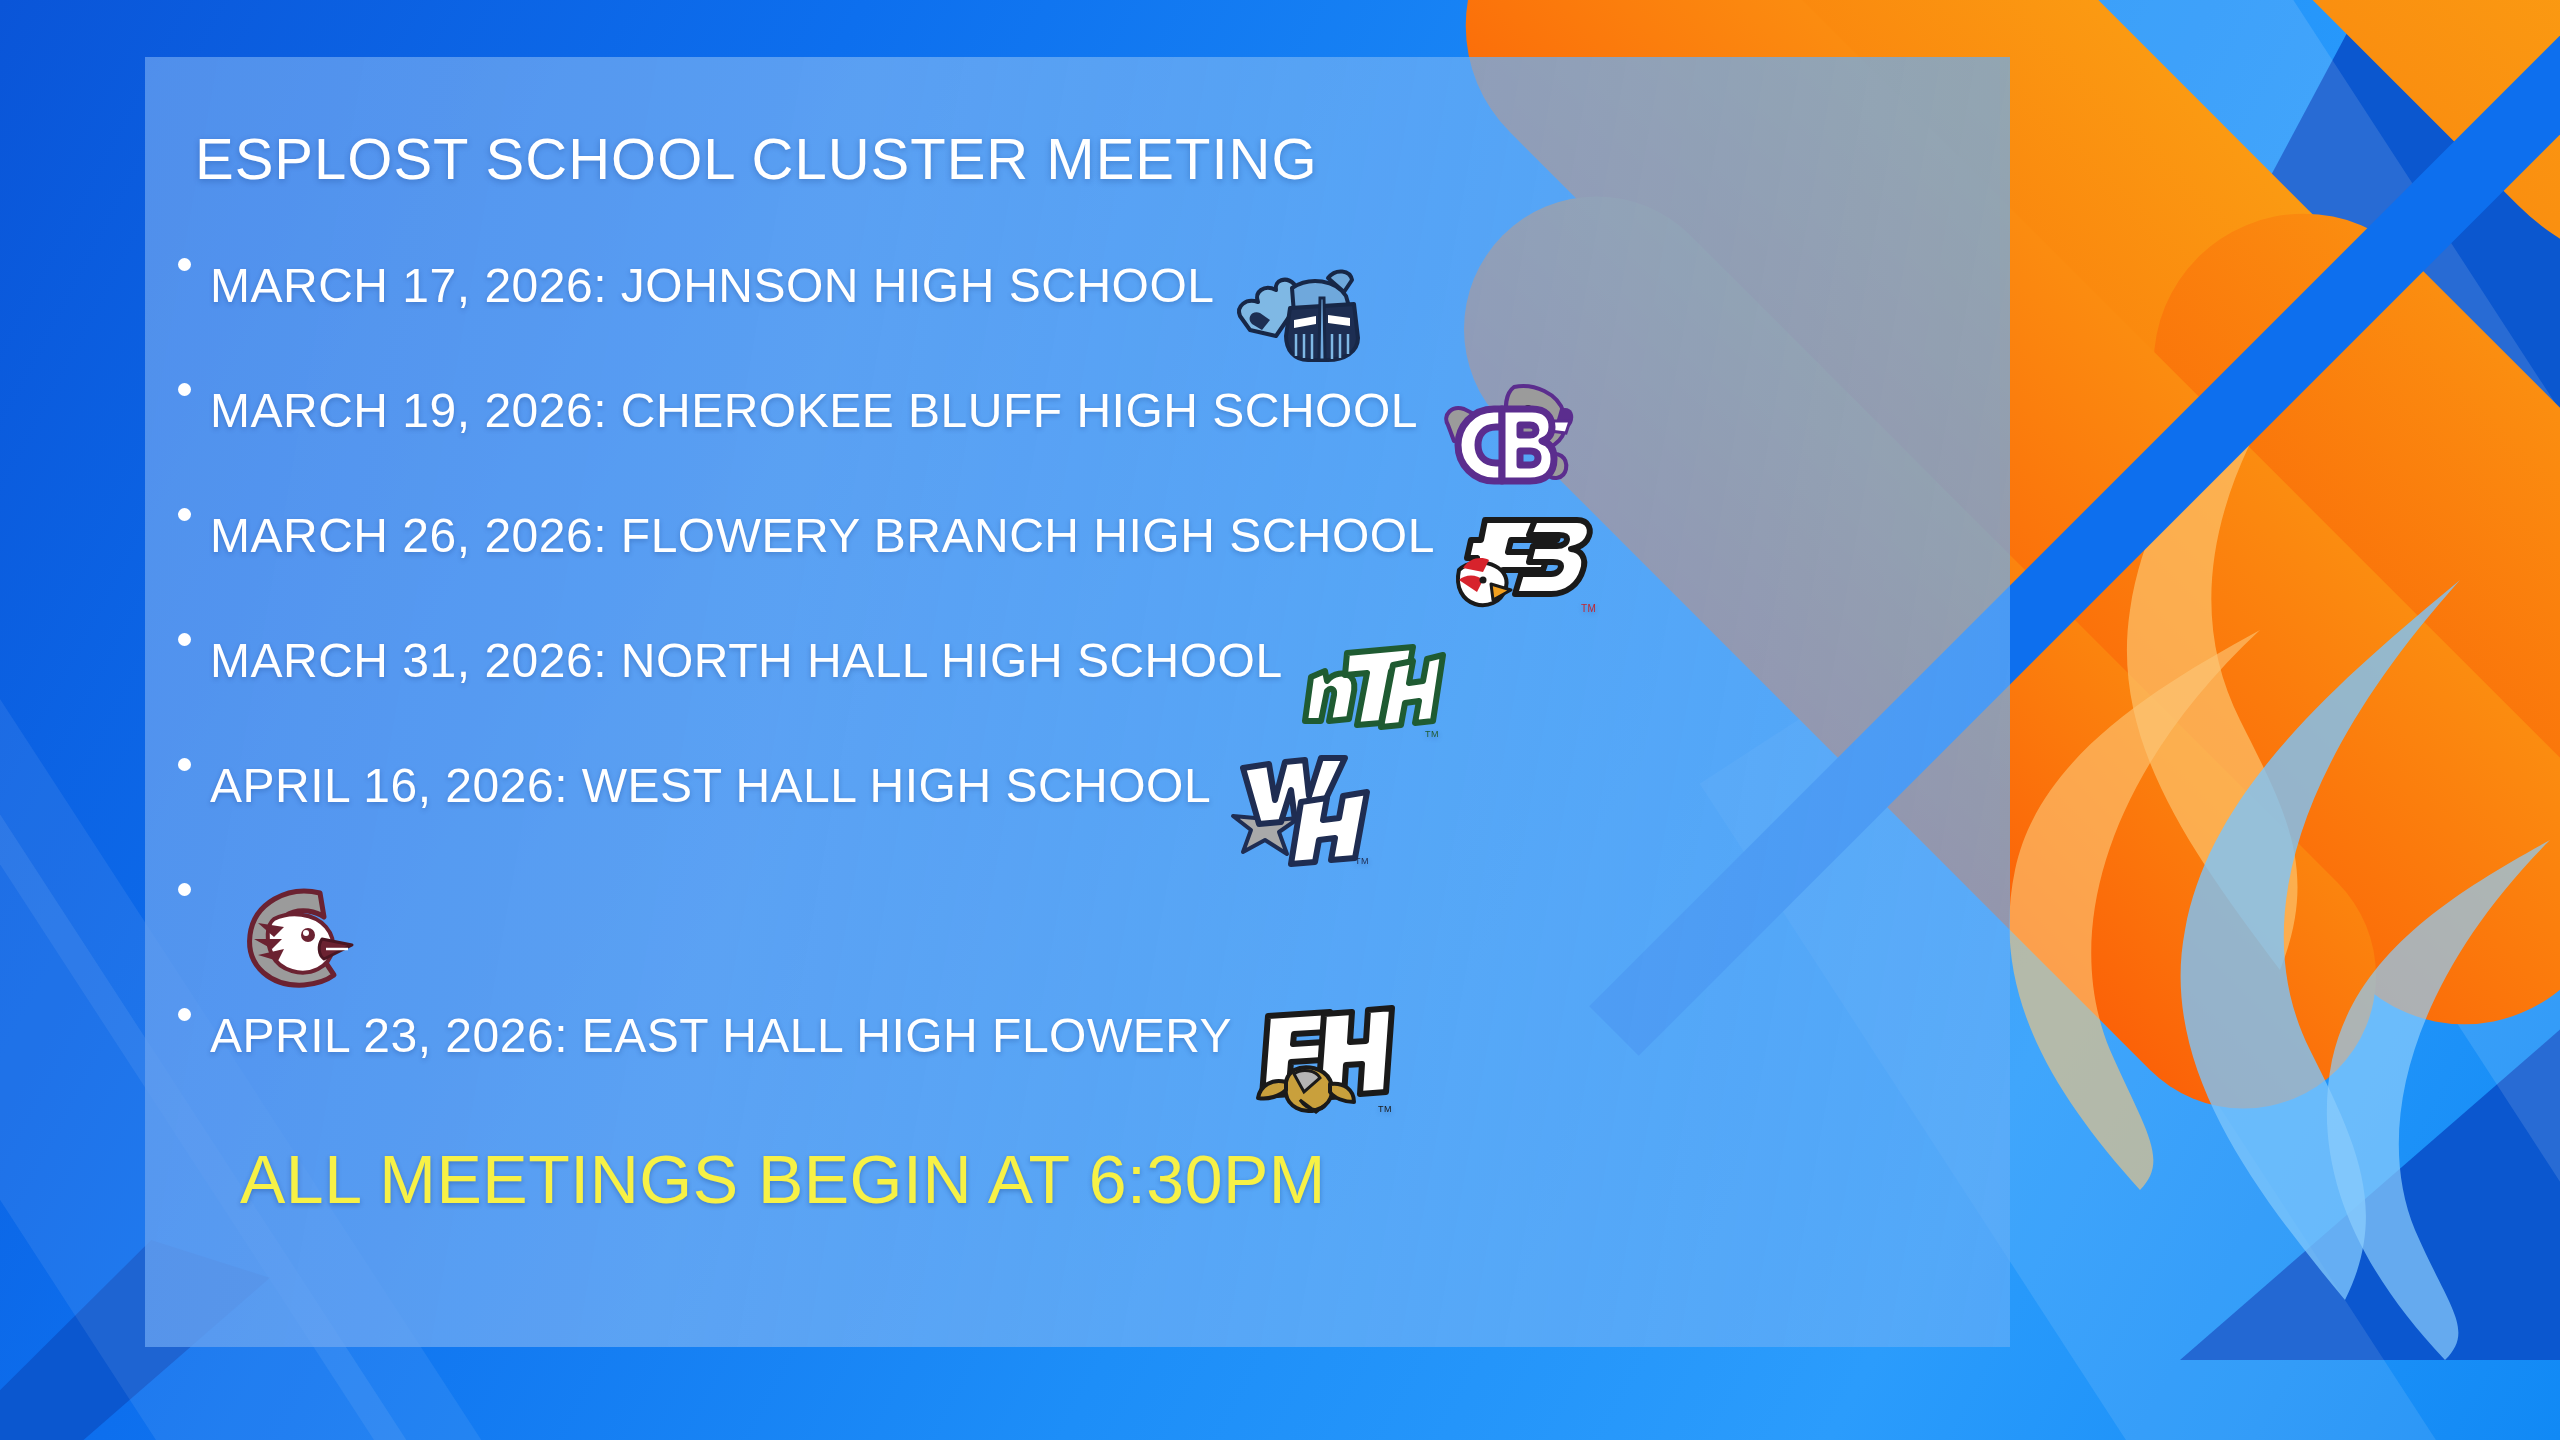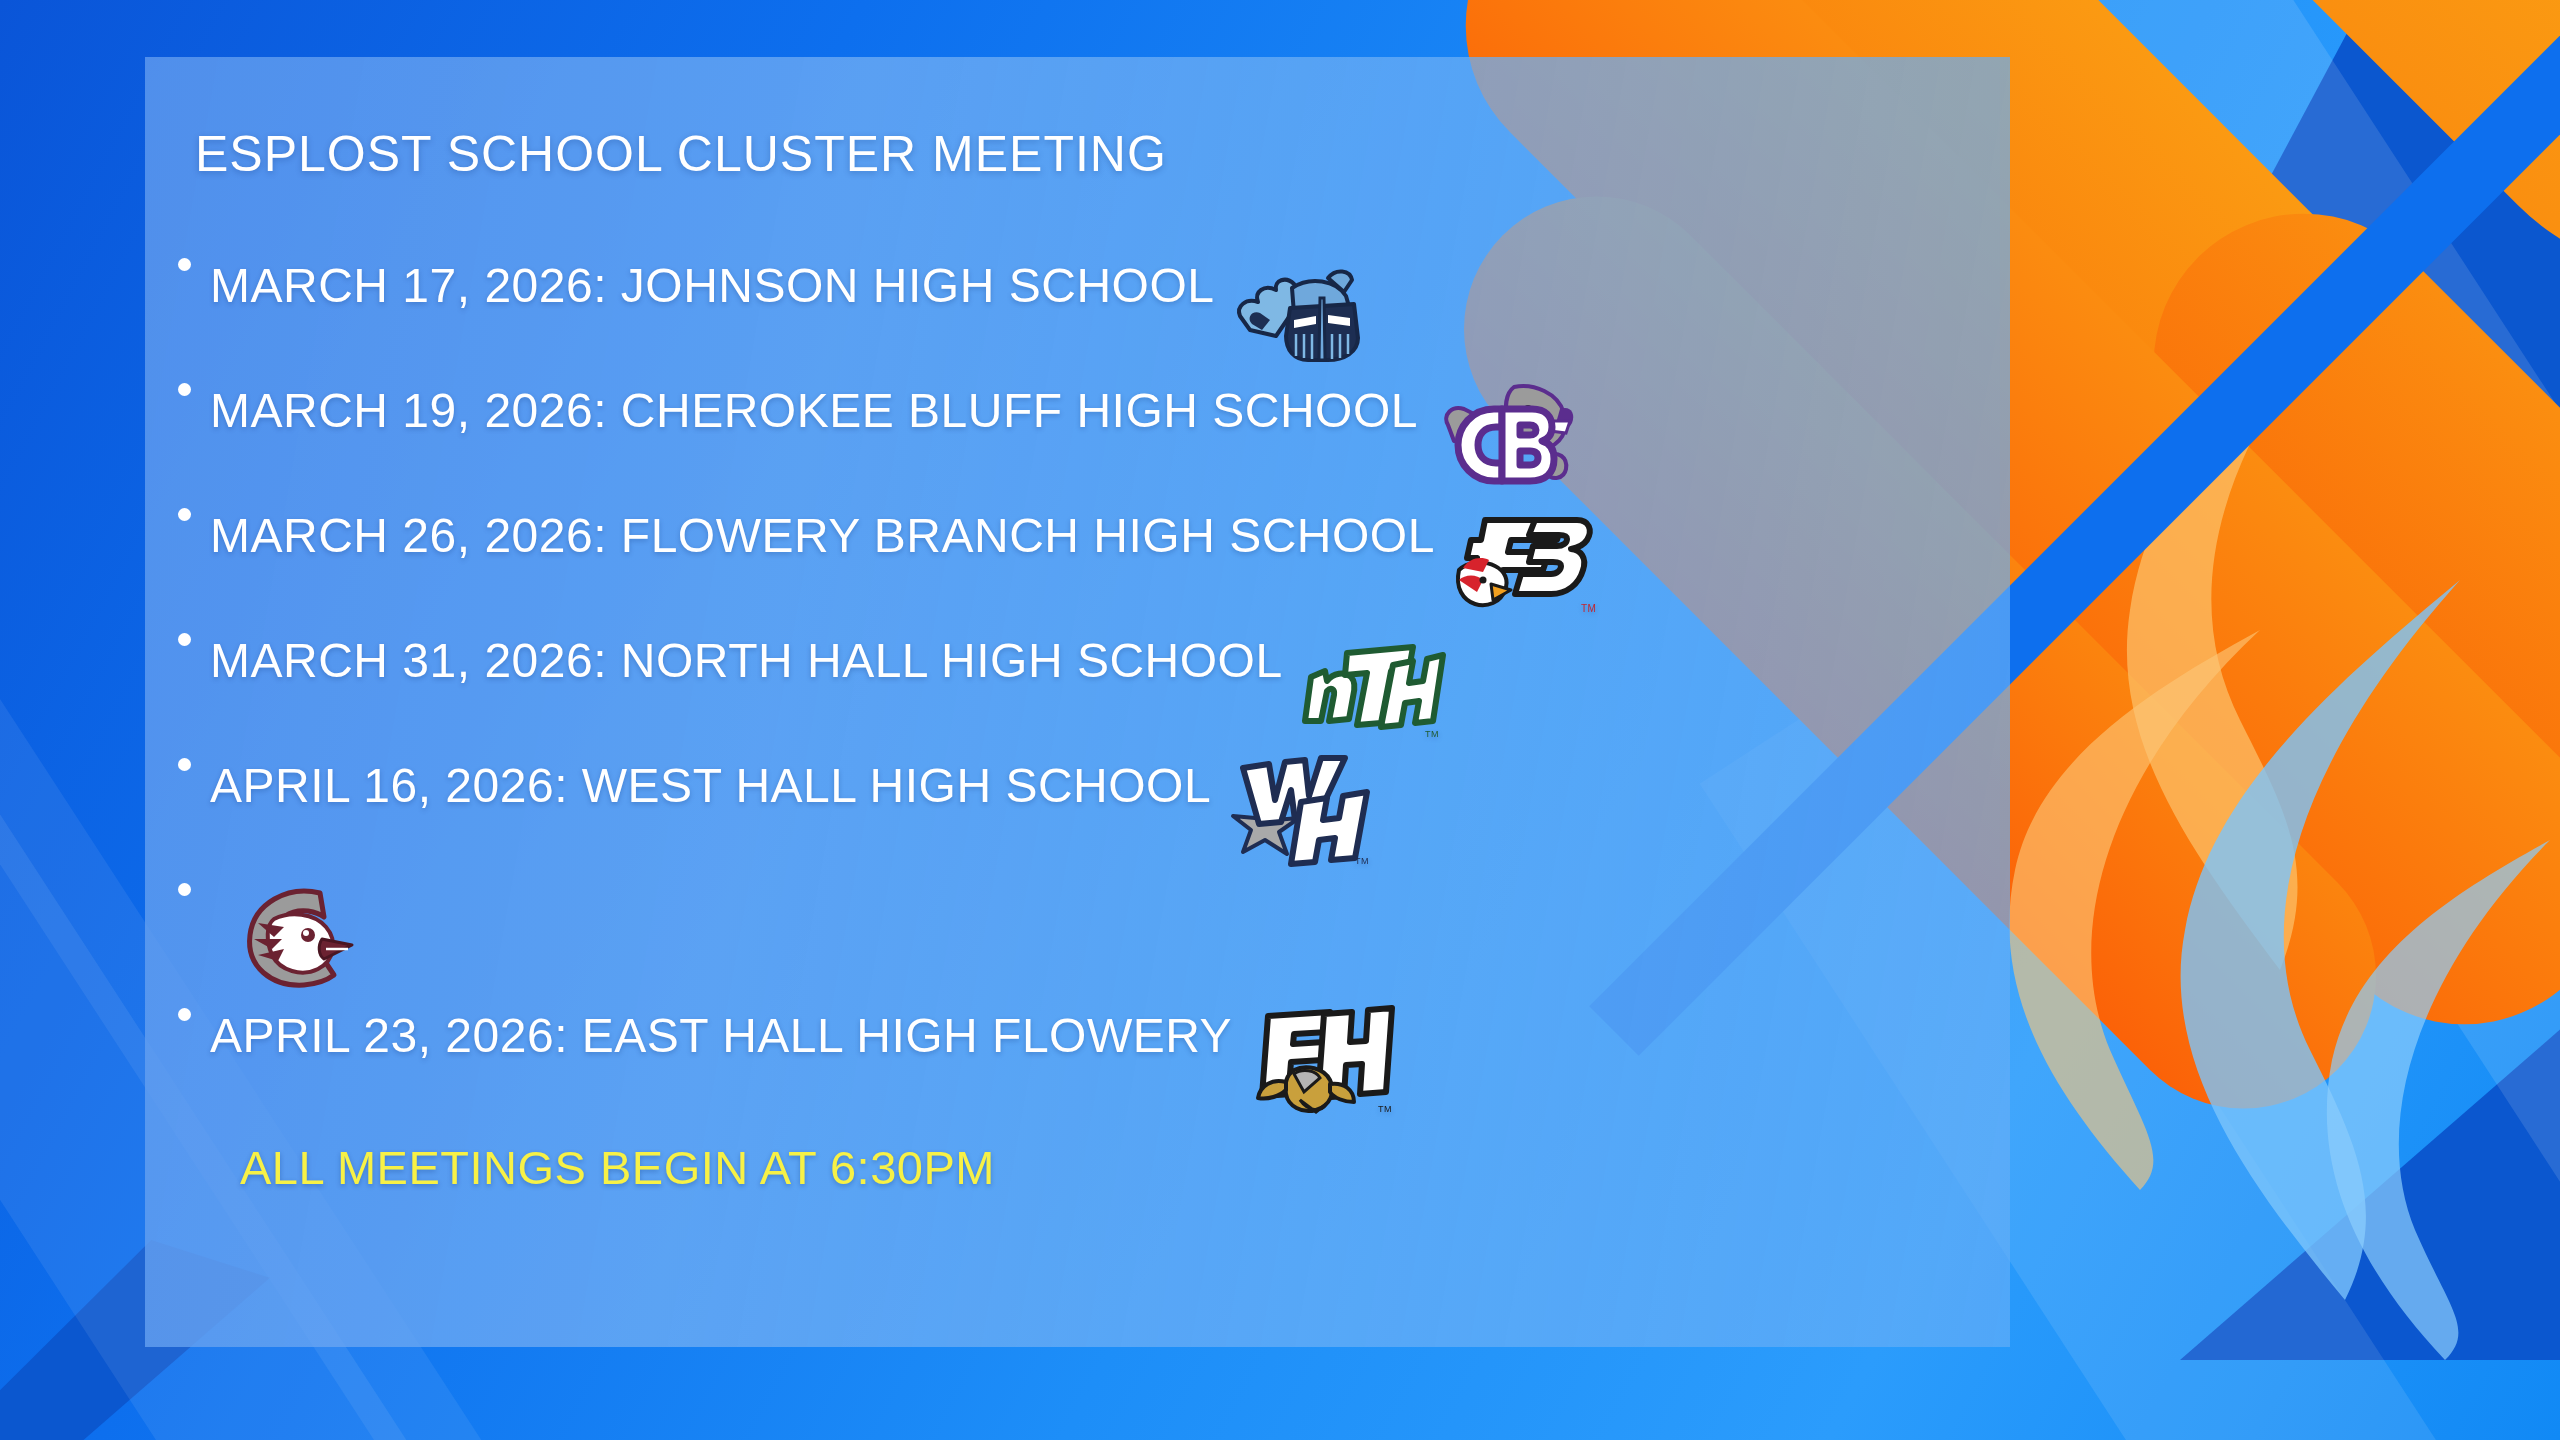--- a/index.html
+++ b/index.html
@@ -44,21 +44,21 @@
     position:absolute;
     left:145px; top:57px;
     width:1865px; height:1290px;
     background:linear-gradient(100deg, rgba(90,150,238,0.72) 0%, rgba(104,168,243,0.70) 35%, rgba(96,170,246,0.62) 70%, rgba(86,166,247,0.55) 100%);
     backdrop-filter:blur(0px);
   }
 
   #title {
     position:absolute;
     left:195px; top:125px;
-    font-size:50px;
+    font-size:58px;
     letter-spacing:1px;
     color:#ffffff;
     font-weight:400;
     white-space:nowrap;
     text-shadow:0 2px 6px rgba(0,40,110,.28);
   }
 
   #bullets {
     position:absolute;
     left:178px; top:258px;
@@ -87,21 +87,21 @@
     flex:0 0 auto;
     margin-left:18px;
     height:108px; width:140px;
     position:relative;
   }
   .logo svg { display:block; width:100%; height:100%; overflow:visible; }
 
   #footnote {
     position:absolute;
     left:240px; top:1140px;
-    font-size:47px;
+    font-size:68px;
     color:#f7f146;
     letter-spacing:.5px;
     white-space:nowrap;
     text-shadow:0 2px 5px rgba(0,40,110,.3);
     text-align:center;
   }
 </style>
 </head>
 <body>
 

